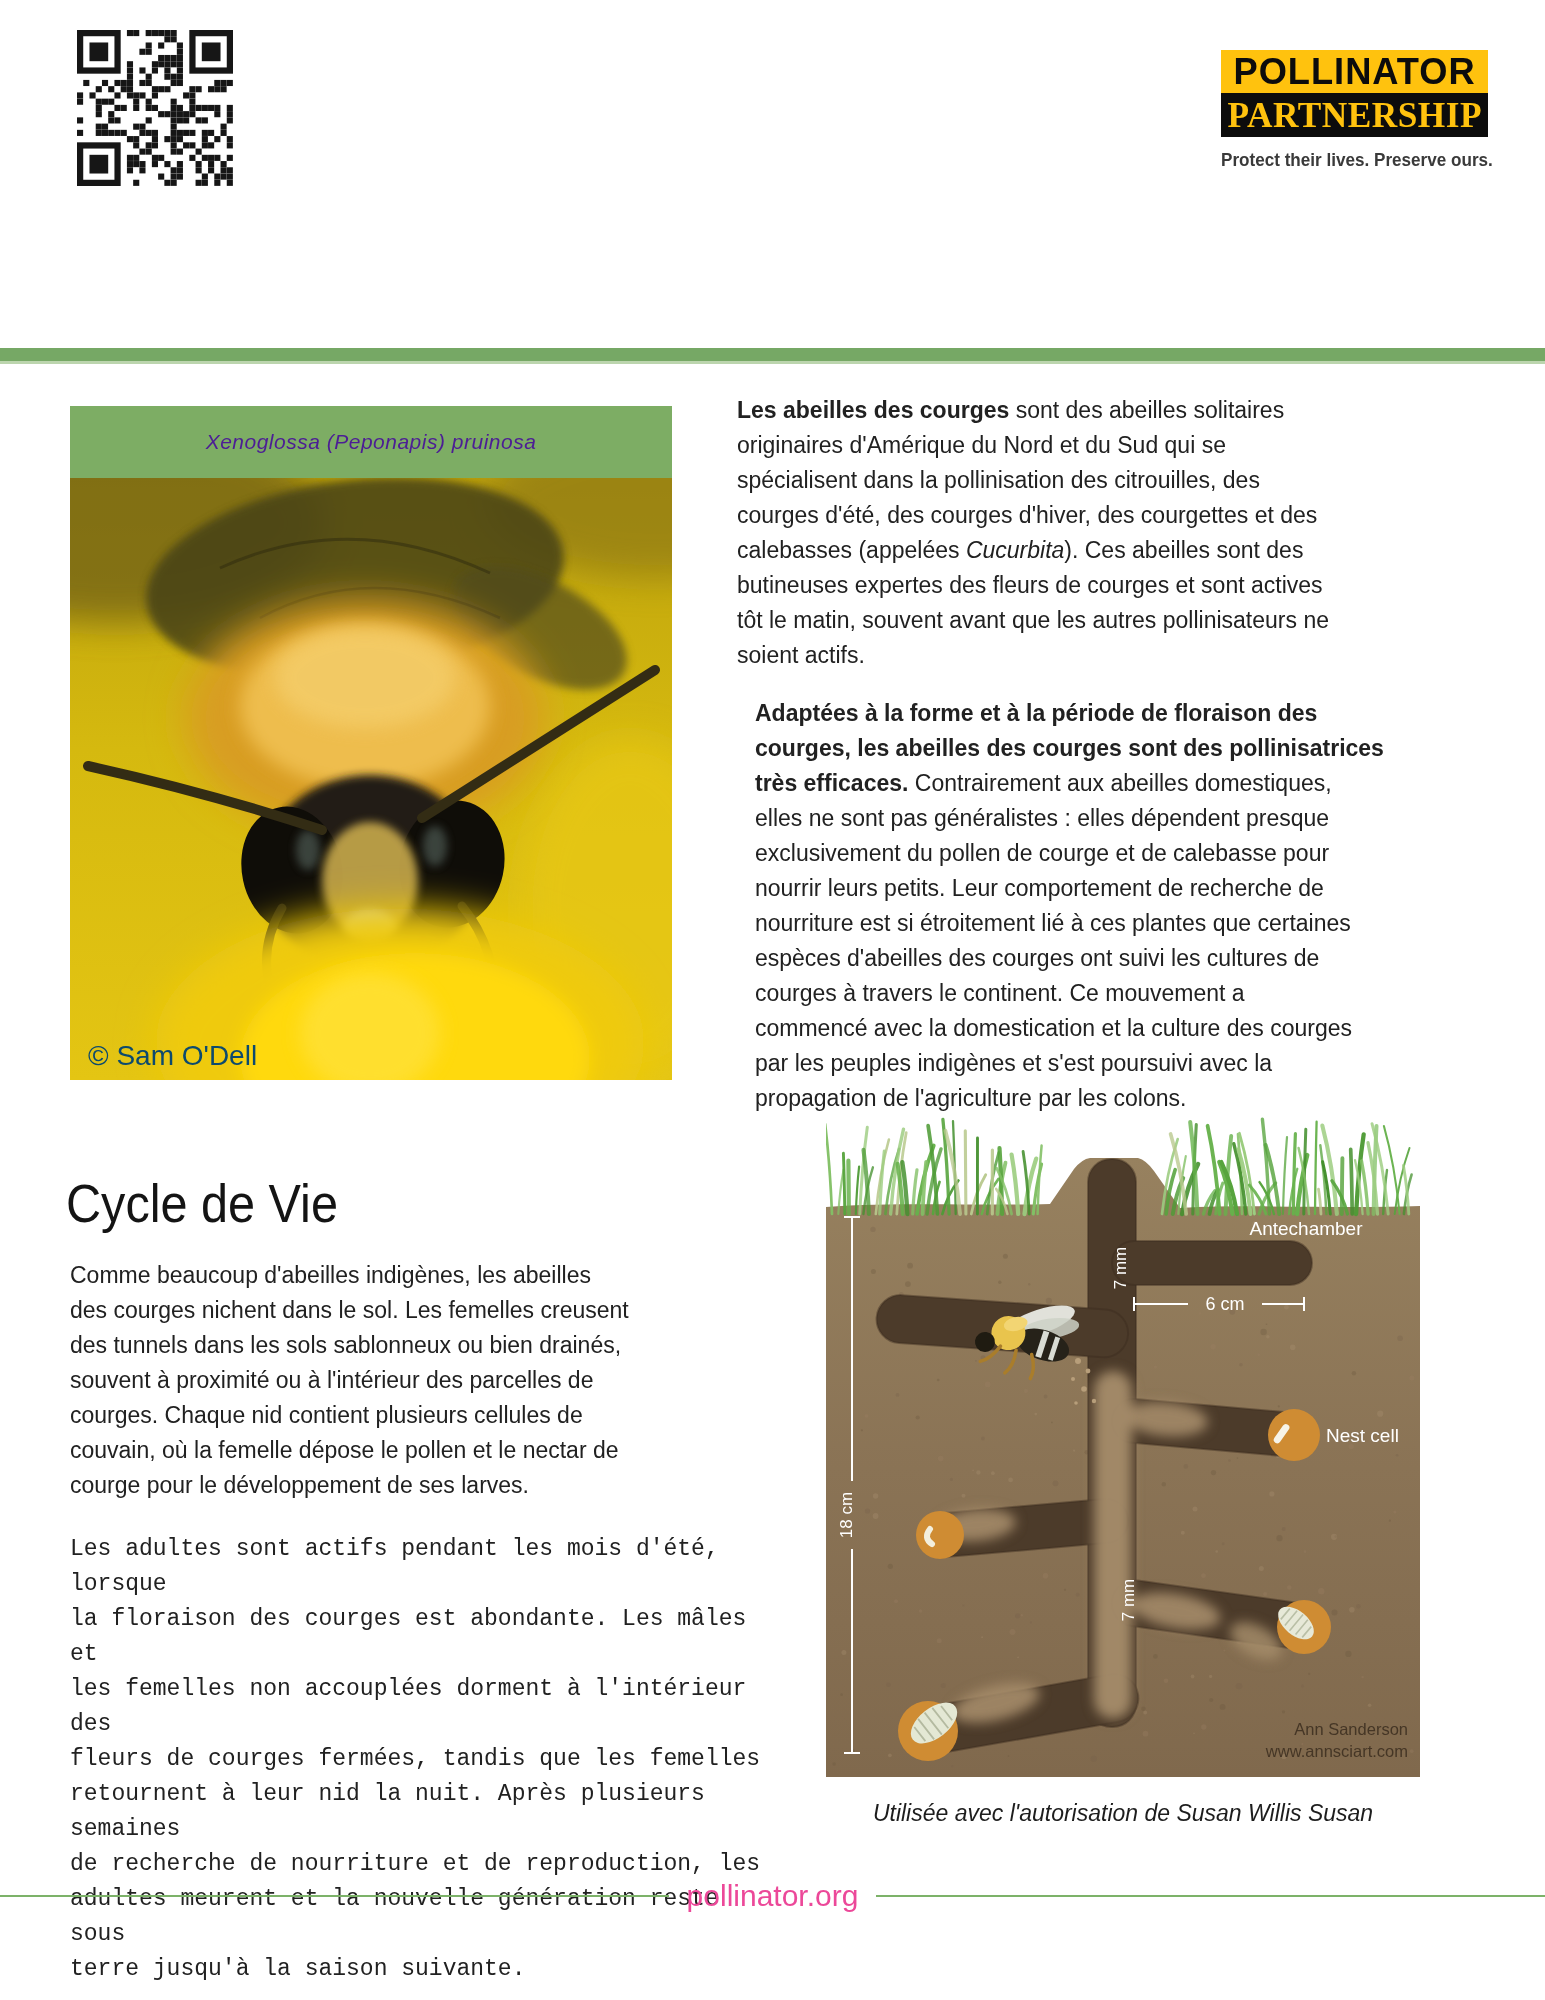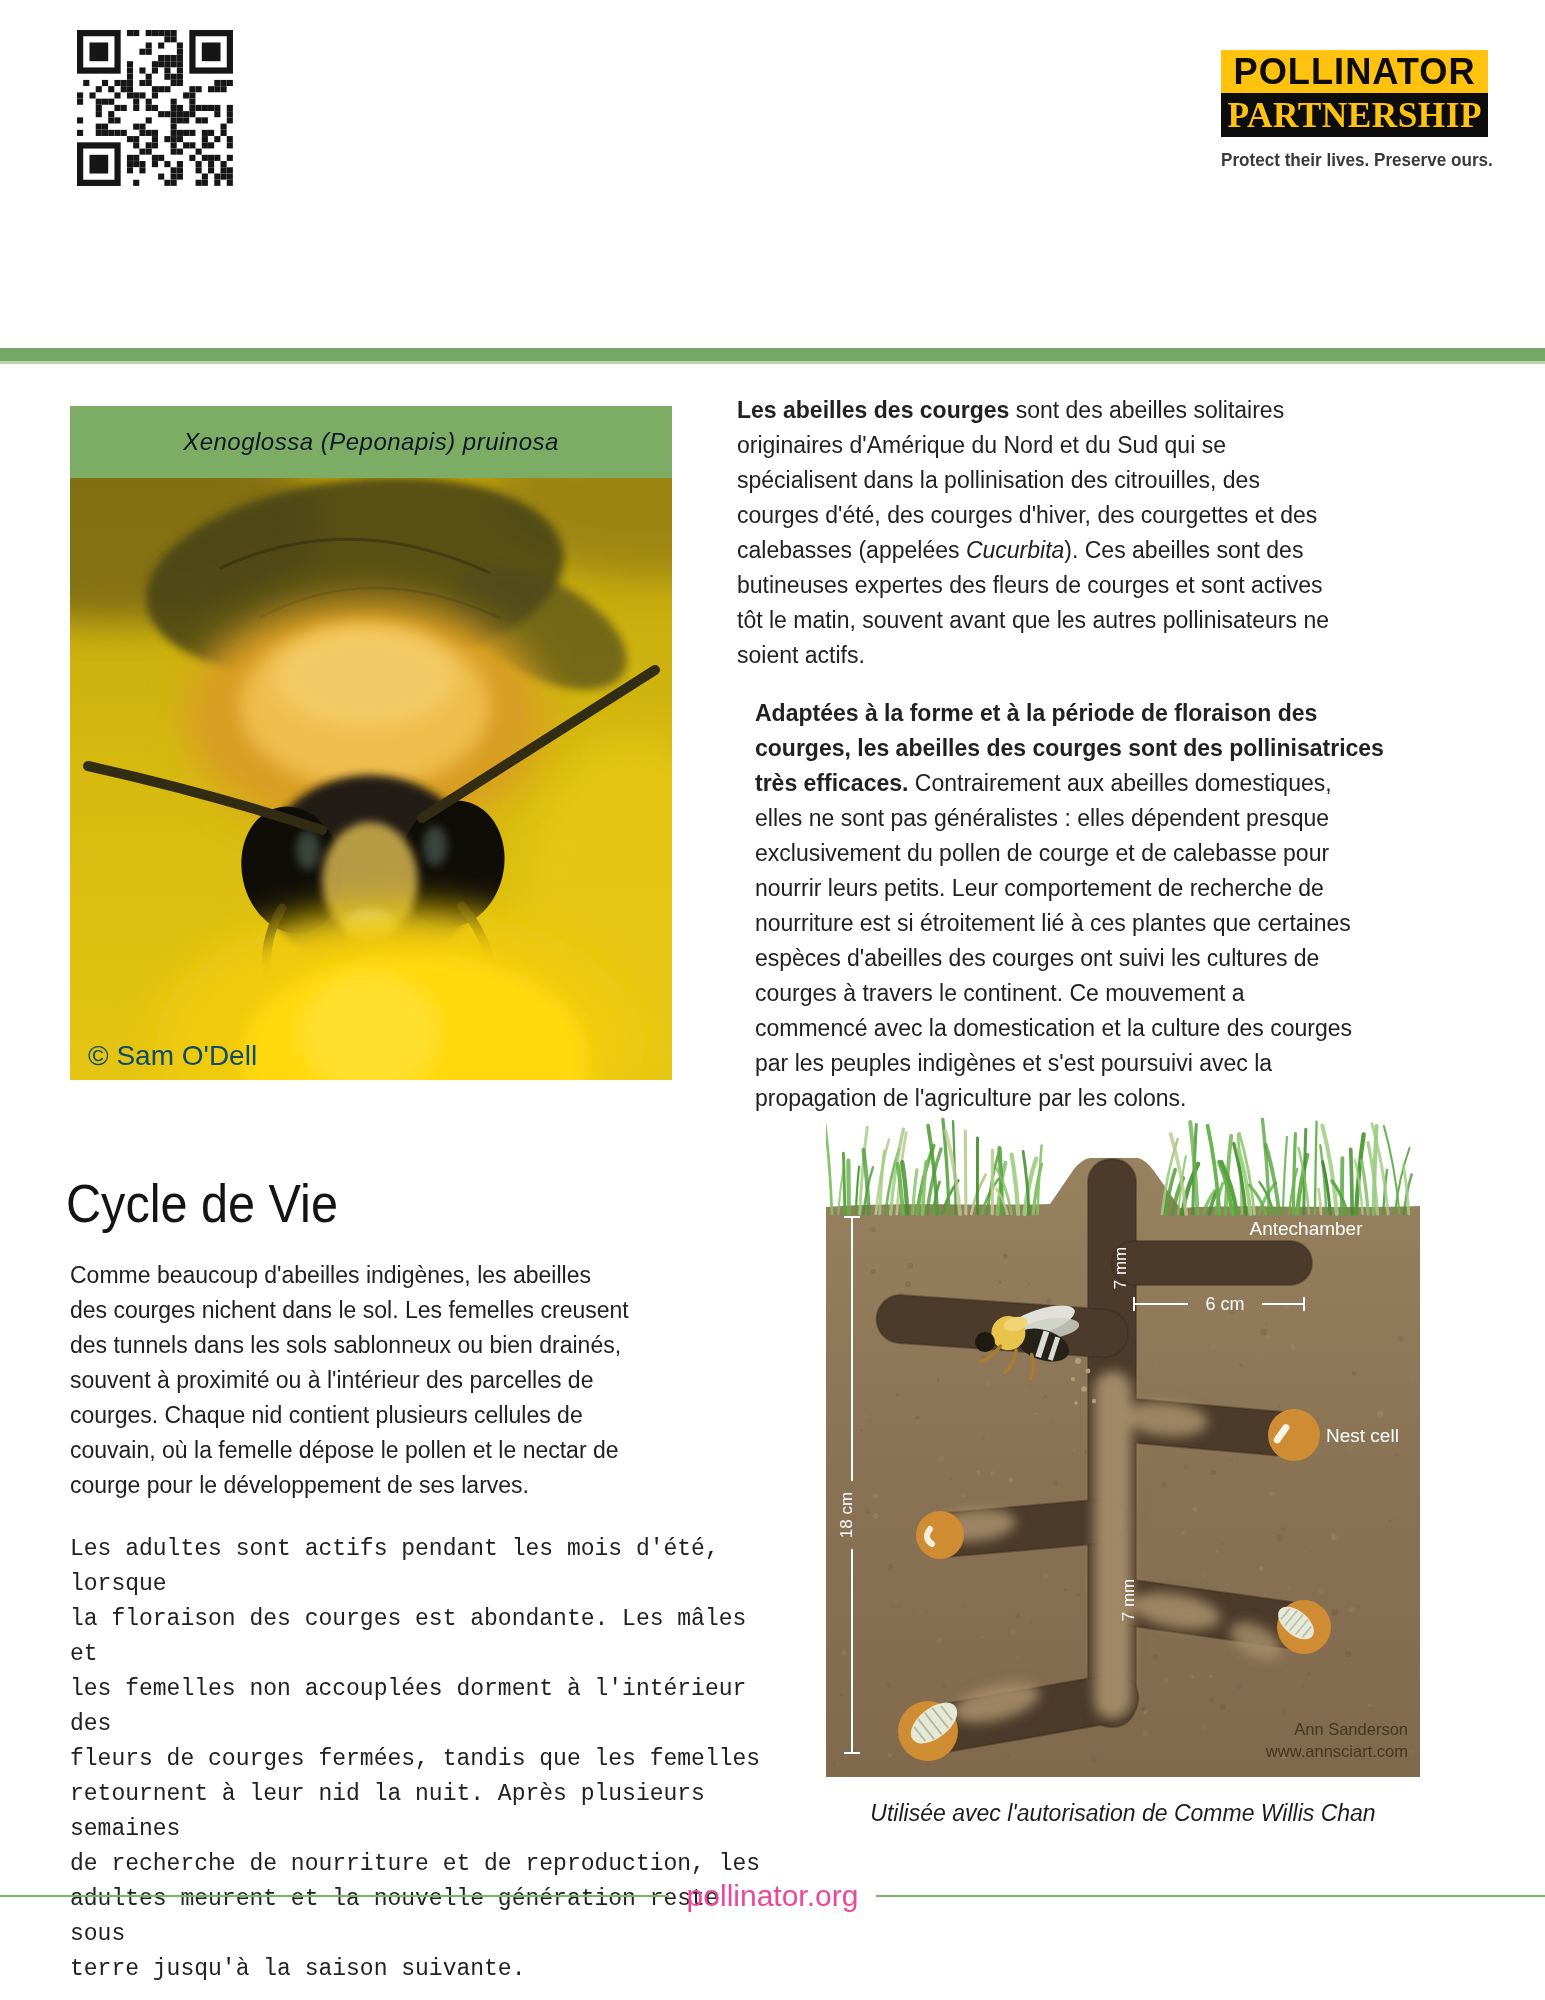--- a/index.html
+++ b/index.html
@@ -17,21 +17,21 @@
   .tagline{margin-top:13px;font-size:18px;font-weight:700;color:#3a3a3a;white-space:nowrap;
            transform:scaleX(.95);transform-origin:left;}
 
   .title{left:0;top:217px;width:1545px;text-align:center;font-weight:700;color:#111;}
   .title-line{font-size:52px;line-height:53px;letter-spacing:.5px;transform:scaleX(.99);}
   .divider{left:0;top:348px;width:1545px;height:13px;background:#76a865;border-bottom:3px solid #bcd5ae;}
 
   
   .bee-figure{left:70px;top:406px;width:602px;}
   .species-bar{height:72px;background:#7dad64;display:flex;align-items:center;justify-content:center;}
-  .species-bar span{font-style:italic;font-size:24px;color:#0f172a;letter-spacing:.5px;}
+  .species-bar span{font-style:italic;font-size:21px;color:#4c1d95;letter-spacing:.5px;}
   .bee-photo{display:block;width:602px;height:602px;}
   .photo-credit{left:88px;top:1040px;font-size:28px;color:#0c4a6e;}
 
   
   .body-p{font-size:23px;line-height:35px;color:#212121;}
   .run-b{font-weight:700;}
   .run-i{font-style:italic;}
   .intro-p1{left:737px;top:393px;width:770px;}
   .intro-p2{left:755px;top:696px;width:770px;}
 
@@ -711,21 +711,21 @@
       <text x="480" y="122" text-anchor="middle" font-size="19" fill="#ffffff">Antechamber</text>
       <text x="300" y="155" text-anchor="middle" font-size="17" fill="#ffffff" transform="rotate(-90 300 155)">7 mm</text>
       <text x="399" y="197" text-anchor="middle" font-size="18" fill="#ffffff">6 cm</text>
       <text x="500" y="329" text-anchor="start" font-size="19" fill="#ffffff">Nest cell</text>
       <text x="26" y="402" text-anchor="middle" font-size="17" fill="#ffffff" transform="rotate(-90 26 402)">18 cm</text>
       <text x="308" y="487" text-anchor="middle" font-size="17" fill="#ffffff" transform="rotate(-90 308 487)">7 mm</text>
       <text x="582" y="622" text-anchor="end" font-size="16.5" fill="#3f3122" opacity=".9">Ann Sanderson</text>
       <text x="582" y="644" text-anchor="end" font-size="16.5" fill="#3f3122" opacity=".9">www.annsciart.com</text>
     </svg>
   </div>
-  <div class="abs diagram-caption">Utilisée avec l'autorisation de Comme Willis Chan</div>
+  <div class="abs diagram-caption">Utilisée avec l'autorisation de Susan Willis Susan</div>
 
   <div class="abs footer">
     <div class="footer-line"></div>
     <div class="footer-url">pollinator.org</div>
     <div class="footer-line"></div>
   </div>
 
 </div>
 
 </body></html>

